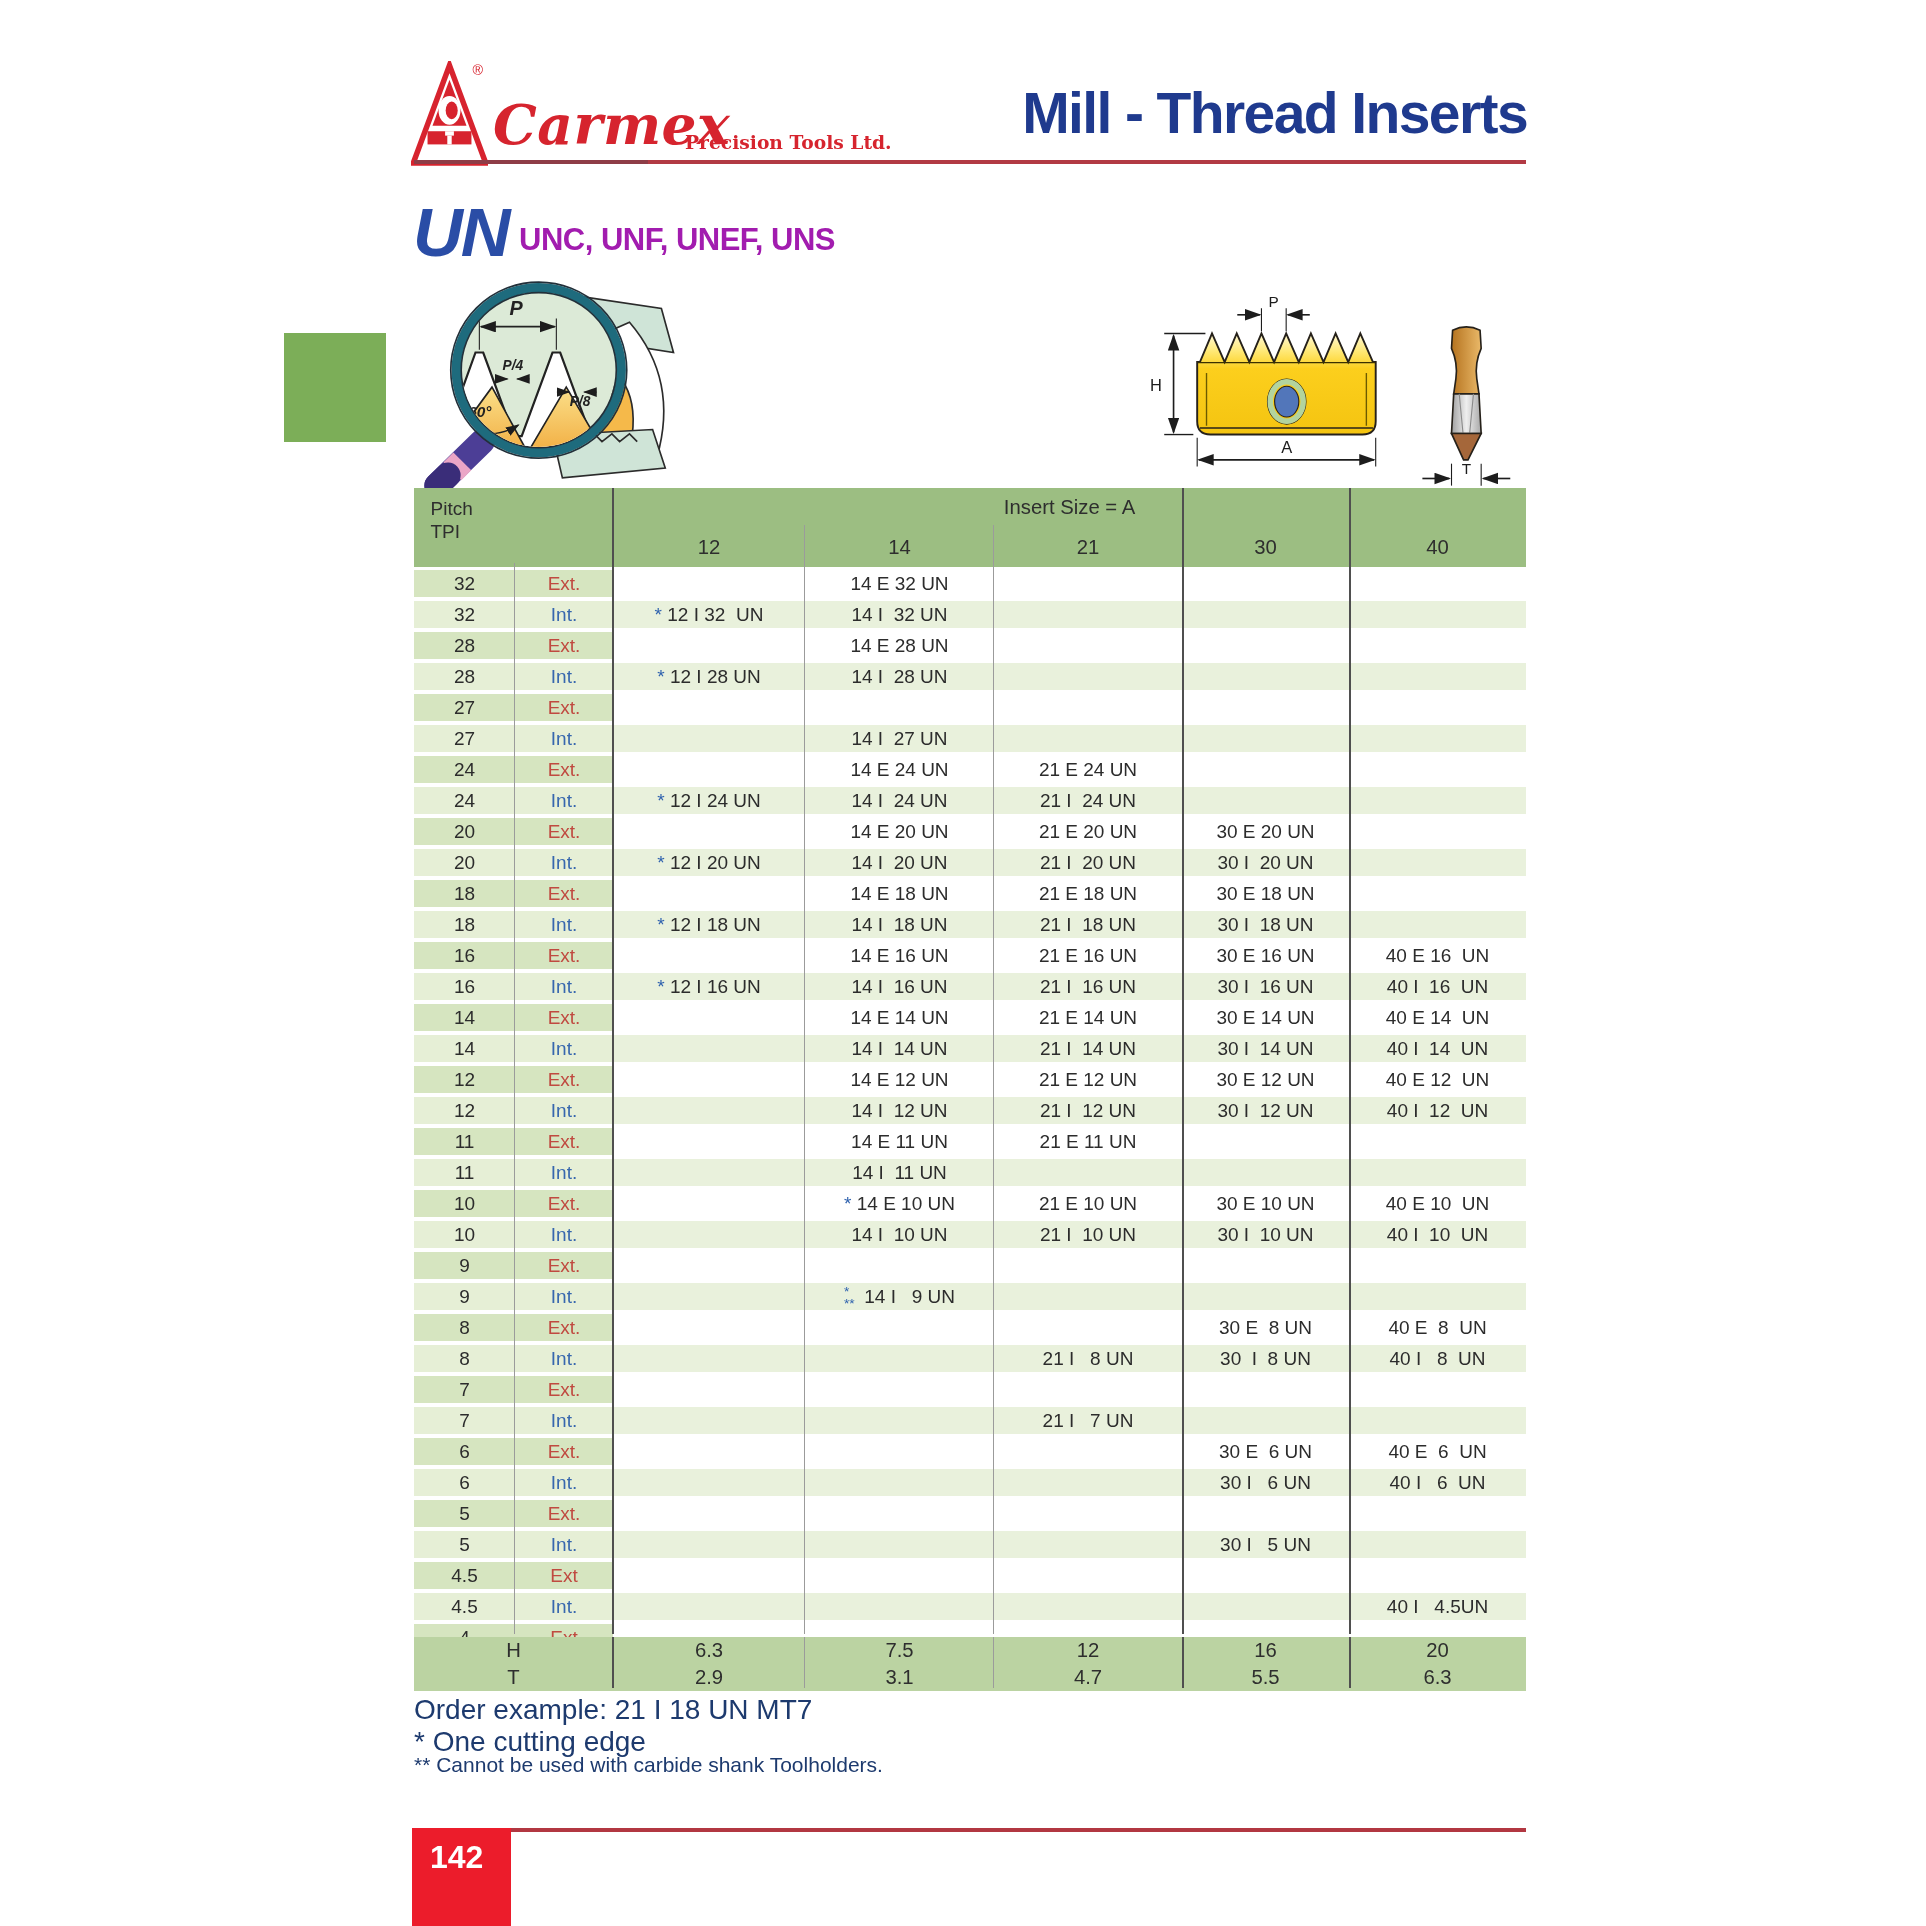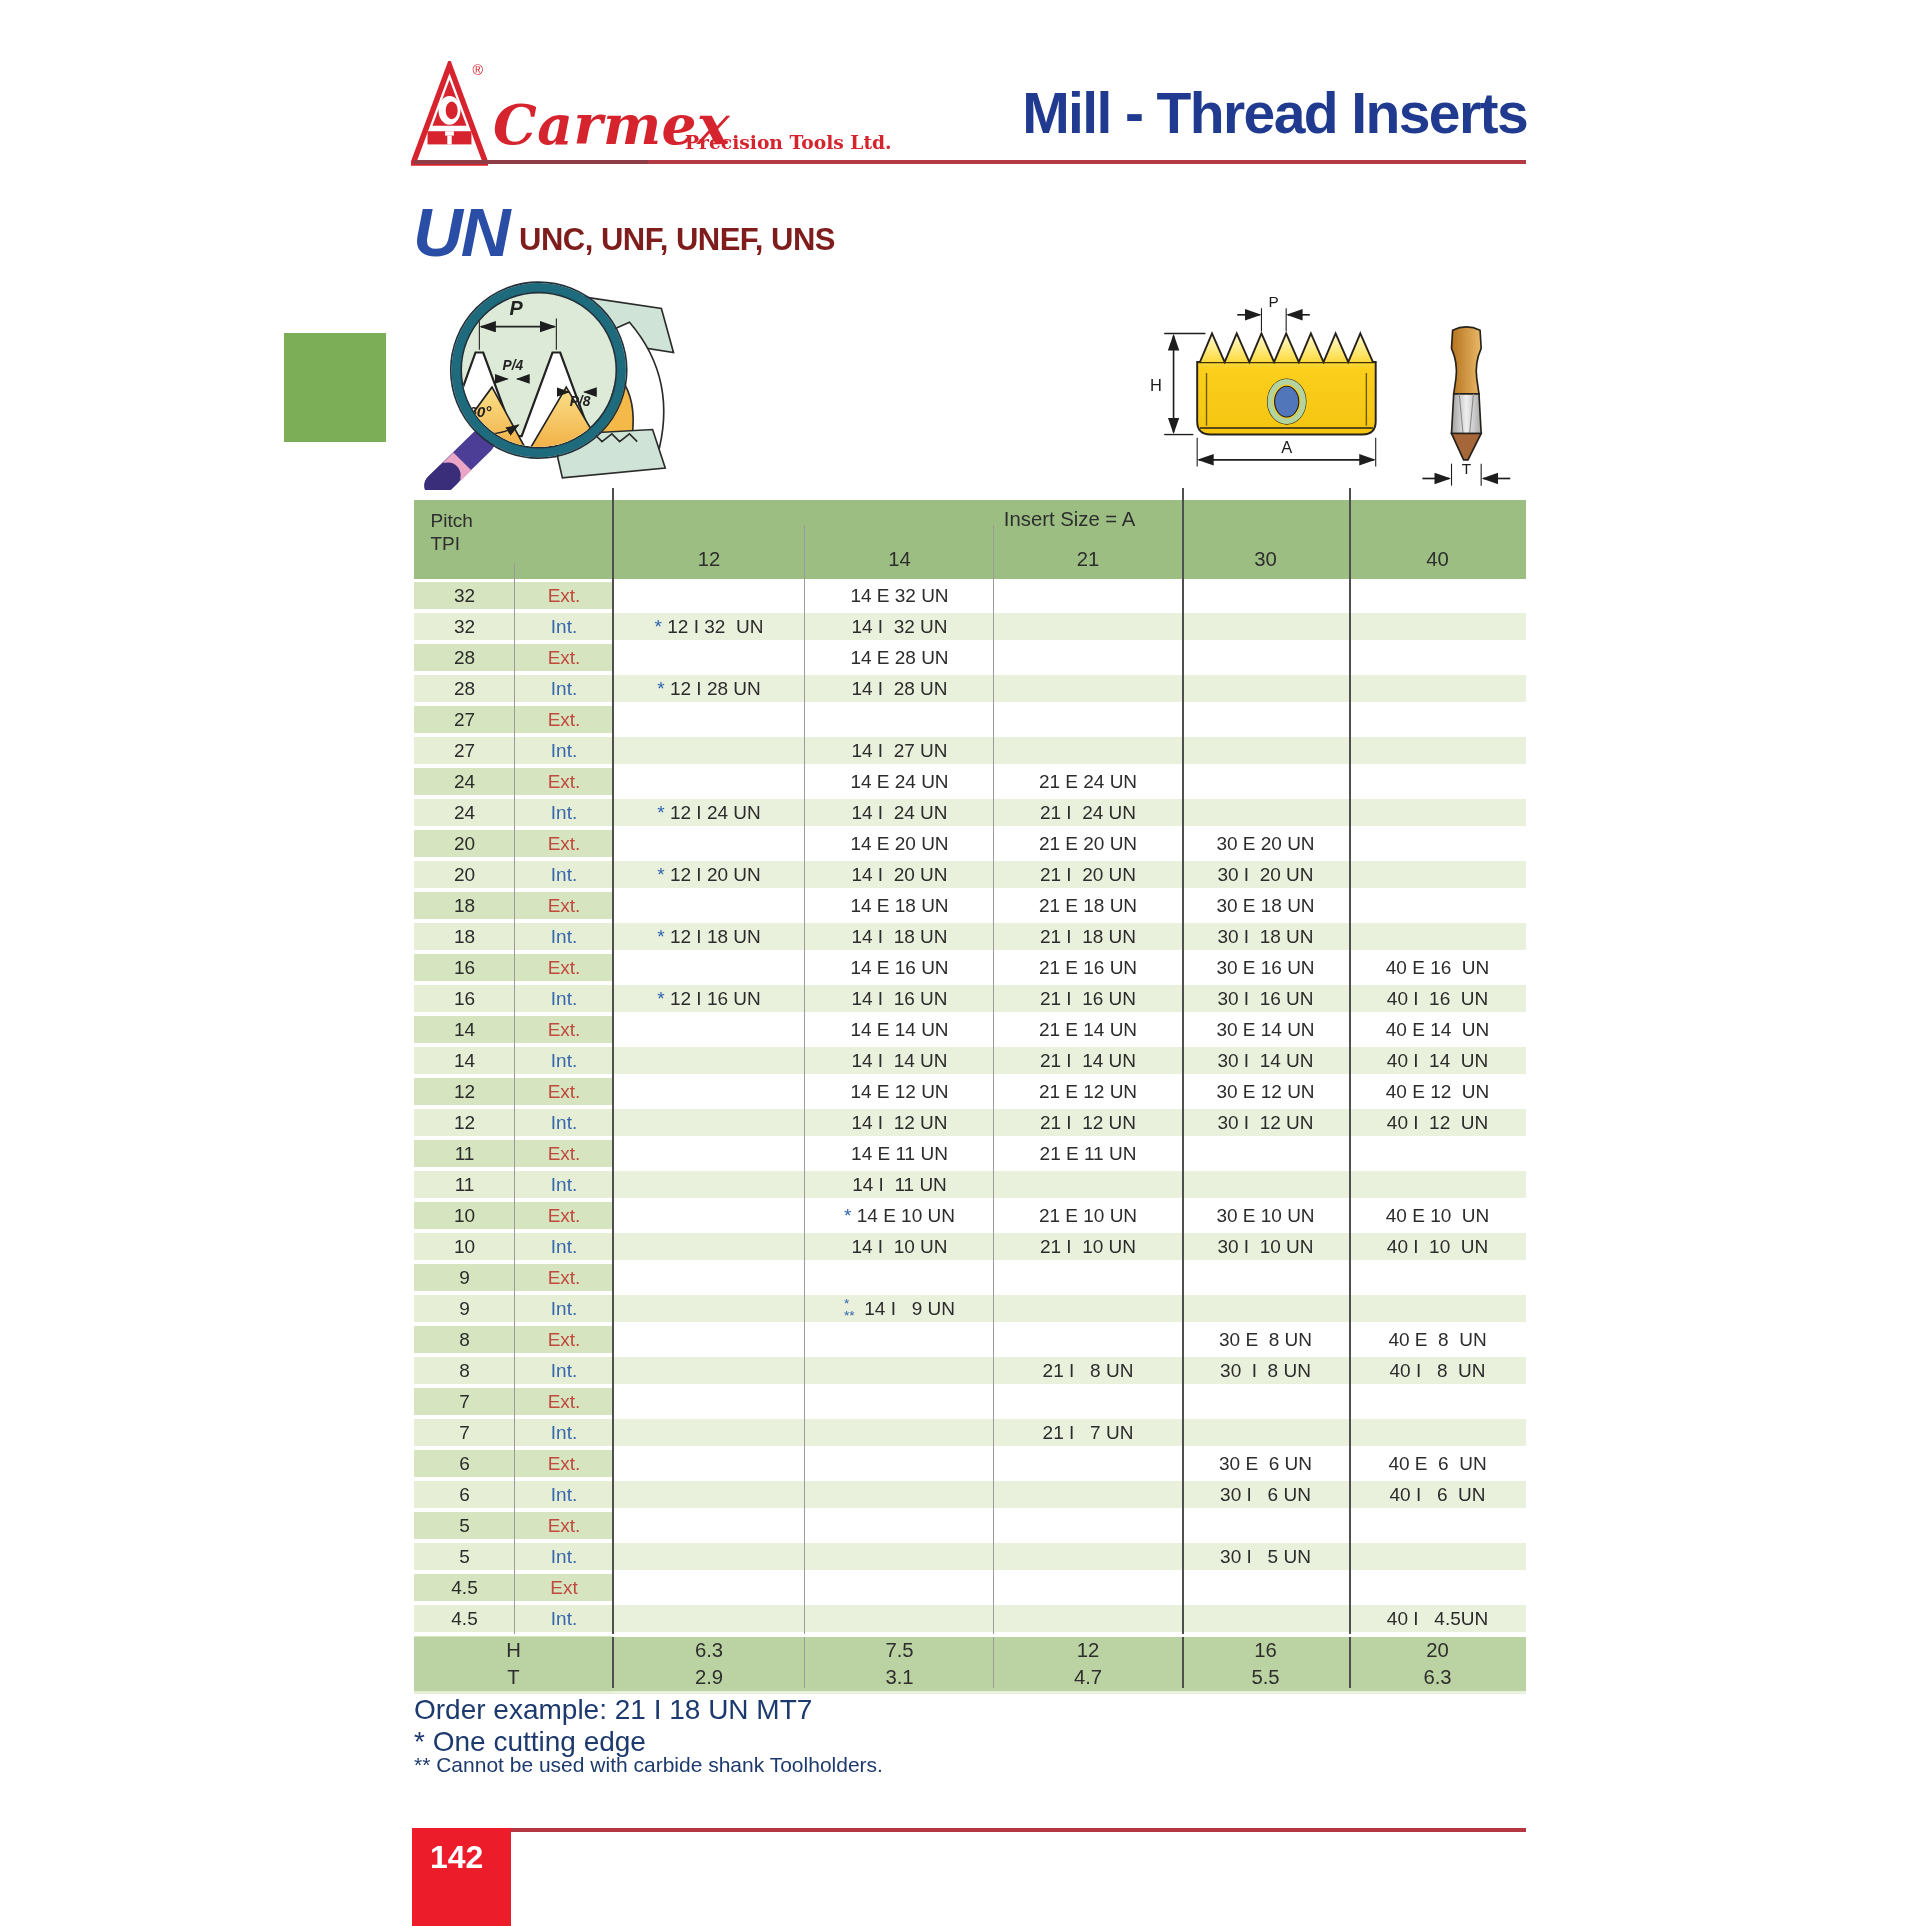--- a/index.html
+++ b/index.html
@@ -14,26 +14,26 @@
     color:#d6242e;font-family:"DejaVu Serif",serif;}
   .page-title{position:absolute;left:857px;top:80px;width:670px;text-align:right;
     font-size:57px;font-weight:bold;color:#1f3a8e;letter-spacing:-1.6px;}
   .header-rule{position:absolute;left:414px;top:160px;width:1112px;height:4.4px;
     background:linear-gradient(90deg,#8e3d47 0 21%,#b23a44 21%);}
 
   
   .series{position:absolute;left:413px;top:193px;font-size:69px;font-weight:bold;
     font-style:italic;color:#2a4da6;letter-spacing:-2.2px;}
   .standards{position:absolute;left:519px;top:222px;font-size:31px;font-weight:bold;
-    color:#7f1d1d;letter-spacing:-0.5px;}
+    color:#a21caf;letter-spacing:-0.5px;}
 
   .green-square{position:absolute;left:284px;top:333px;width:102px;height:109px;background:#7cae58;}
 
   
-  table.tbl{position:absolute;left:414px;top:500px;width:1112px;border-collapse:separate;
+  table.tbl{position:absolute;left:414px;top:488px;width:1112px;border-collapse:separate;
     border-spacing:0;table-layout:fixed;}
   .tbl th{background:#9cbe82;color:#2e2e2e;font-weight:normal;}
   th.hpitch{text-align:left;vertical-align:top;padding:8.8px 0 0 16.5px;font-size:19px;line-height:23px;}
   th.hgroup{font-size:20.3px;height:37px;vertical-align:middle;}
   th.hsize{font-size:20.3px;height:38px;vertical-align:middle;text-align:center;}
   .tbl td{height:25px;border-bottom:4.4px solid #fff;font-size:19px;line-height:25px;
     text-align:center;vertical-align:middle;}
   .tbl tbody tr:first-child td{border-top:3.3px solid #fff;}
   tr.ext td.pitch, tr.ext td.type{background:#d6e5c0;}
   tr.int td.pitch, tr.int td.type{background:#e6efd6;}

